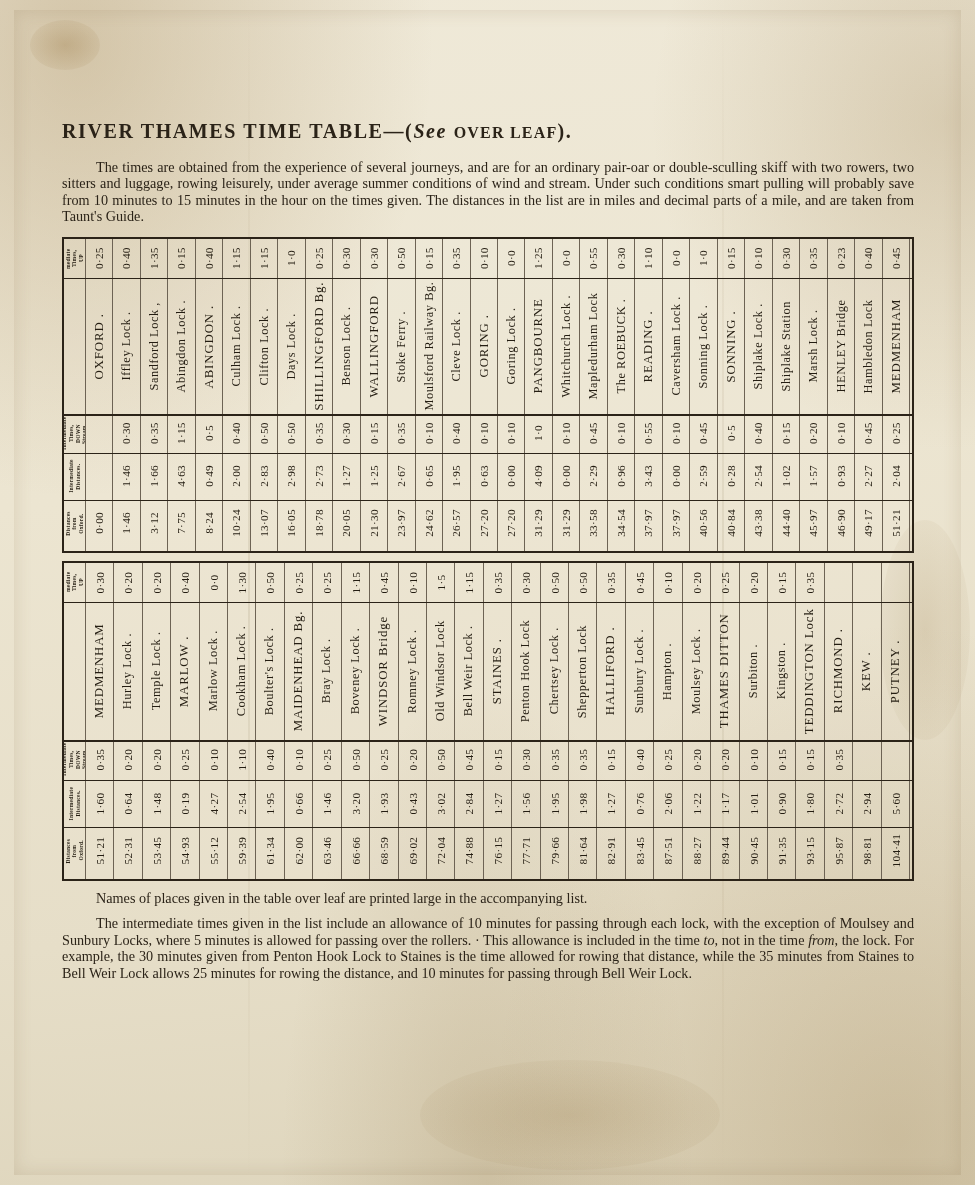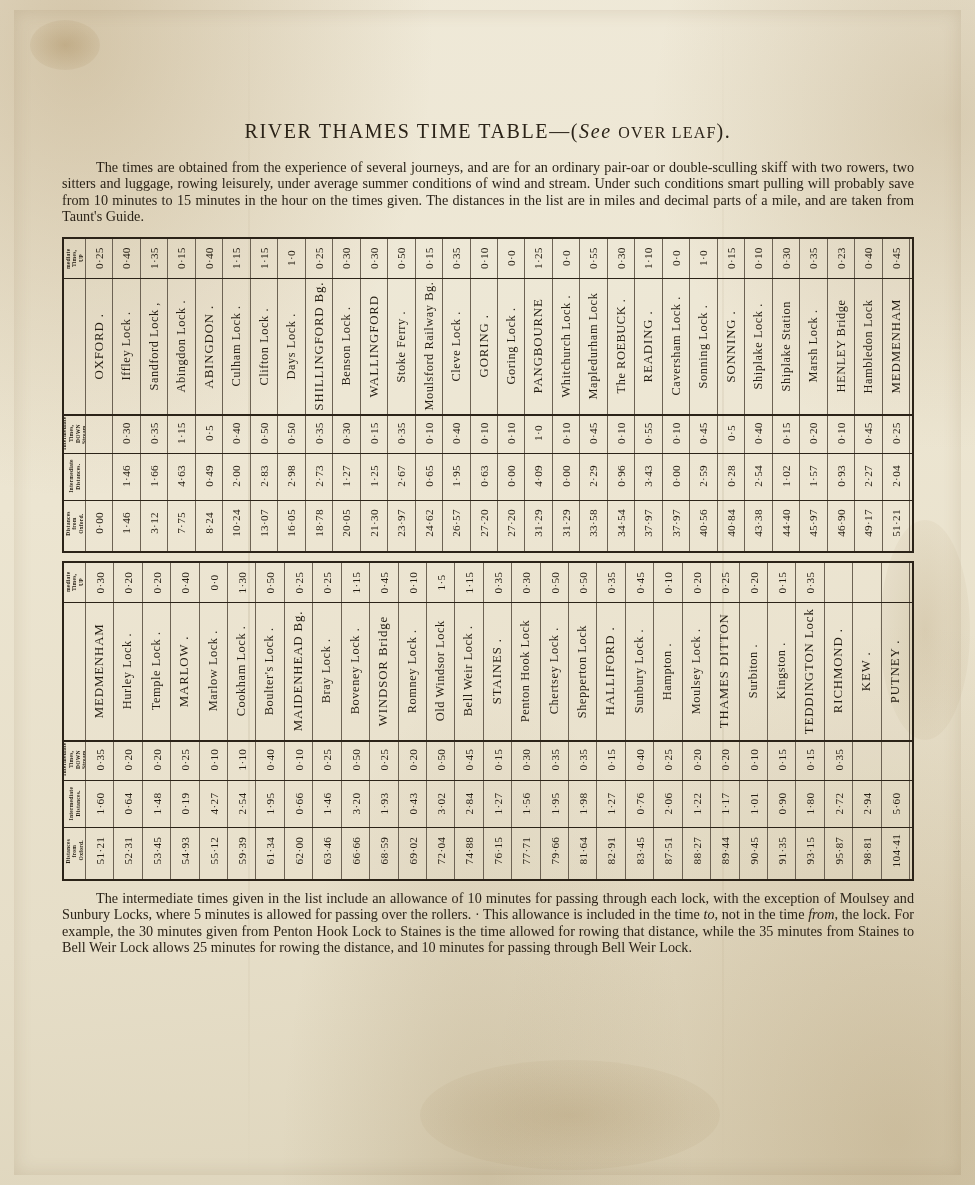--- a/index.html
+++ b/index.html
@@ -40,25 +40,25 @@
   }
   .content {
     position: absolute;
     left: 62px;
     top: 120px;
     width: 852px;
   }
   h1.title {
     font-family: "Liberation Serif", serif;
     font-size: 20px;
-    text-align: center;
+    text-align: left;
     letter-spacing: 1.6px;
     margin: 0 0 16px 0;
     color: #2b2318;
-    font-weight: normal;
+    font-weight: bold;
   }
   h1.title .ital { font-style: italic; }
   h1.title .sc { font-size: 16px; letter-spacing: 1.2px; }
   p.blurb {
     font-size: 14.2px;
     line-height: 16.4px;
     margin: 0 0 12px 0;
     text-align: justify;
     color: #2b2318;
     text-indent: 34px;
@@ -645,16 +645,17 @@
           <div class="cell num" style="height: 39.4937px;"></div>
           <div class="cell num" style="height: 47.3924px;">5·60</div>
           <div class="cell num" style="height: 47.3924px;">104·41</div>
         </div>
         <div class="sep" style="top: 39.4937px;"></div>
         <div class="sep thick" style="top: 177.722px;"></div>
         <div class="sep" style="top: 217.215px;"></div>
         <div class="sep" style="top: 264.608px;"></div>
       </div>
 
+    <p class="footnote ind">Names of places given in the table over leaf are printed large in the accompanying list.</p>
     <p class="footnote ind"><span>The intermediate times given in the list include an allowance of 10 minutes for passing through each lock, with the exception of Moulsey and Sunbury Locks, where 5 minutes is allowed for passing over the rollers. · This allowance is included in the time </span><span class="ital">to</span><span>, not in the time </span><span class="ital">from</span><span>, the lock.   For example, the 30 minutes given from Penton Hook Lock to Staines is the time allowed for rowing that distance, while the 35 minutes from Staines to Bell Weir Lock allows 25 minutes for rowing the distance, and 10 minutes for passing through Bell Weir Lock.</span></p>
 
   </div>
 </div>
 
 </body></html>

